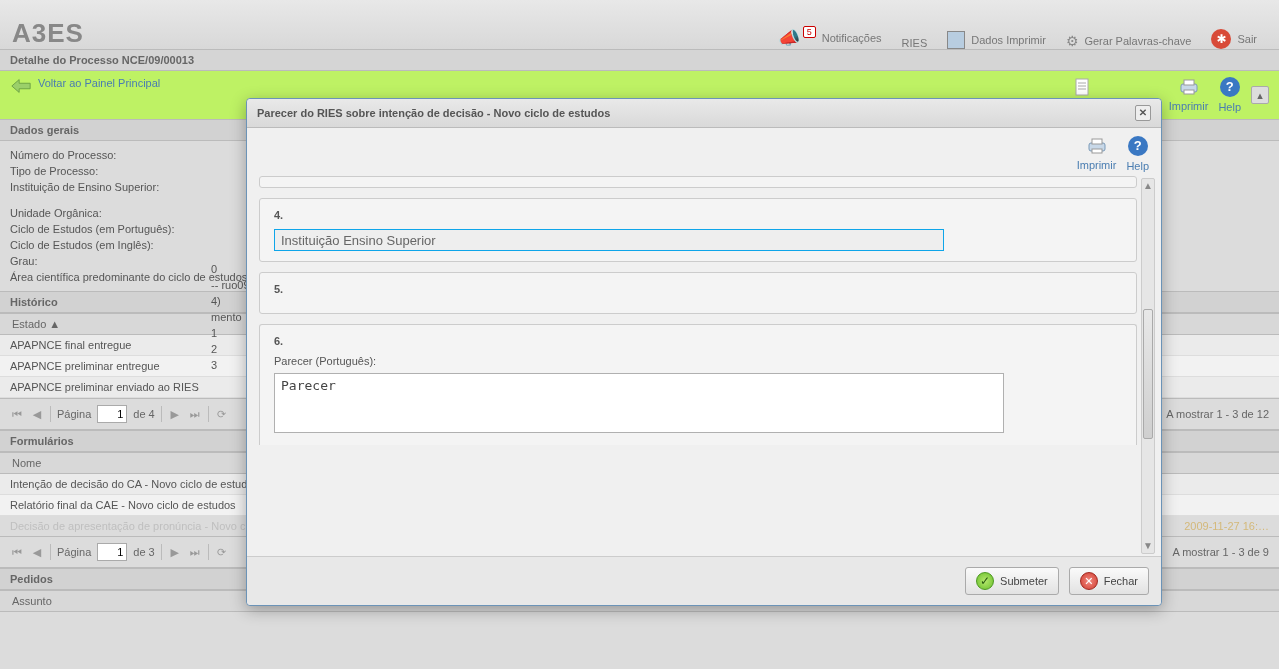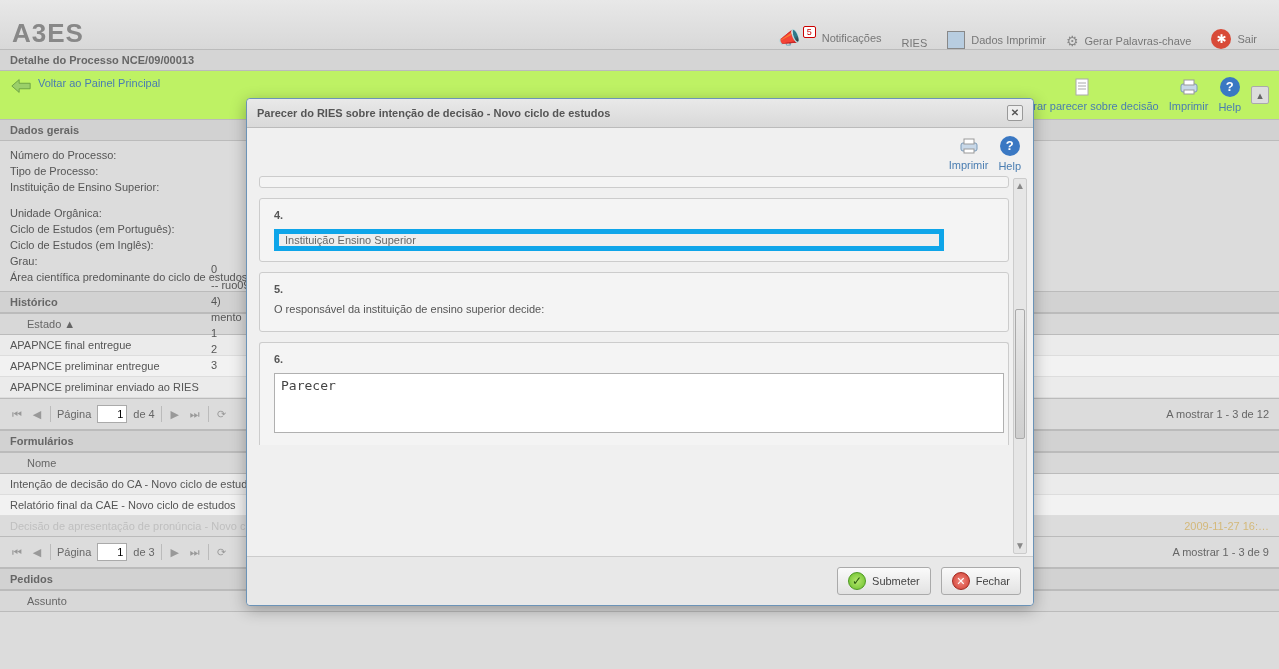--- a/index.html
+++ b/index.html
@@ -140,21 +140,21 @@
   line-height: 16px;
 }
 .grid-hdr {
   display: flex;
   background: #d8d8d8;
   border-top: 1px solid #bbb;
   border-bottom: 1px solid #bbb;
   padding: 4px 0;
   color: #666;
 }
-.grid-hdr > div { padding: 0 27px; }
+.grid-hdr > div { padding: 0 12px; }
 .grid-row {
   padding: 4px 10px;
   border-bottom: 1px solid #ddd;
   background: #ebebeb;
   color: #555;
   cursor: pointer;
 }
 .grid-row:nth-child(even){ background:#f2f2f2; }
 .pager {
   display: flex;
@@ -176,21 +176,21 @@
   font-size: 11px;
 }
 .pager .status { margin-left: auto; }
 .sep { width:1px; height:16px; background:#bbb; }
 
 
 .dialog {
   position: absolute;
   left: 246px;
   top: 98px;
-  width: 788px;
+  width: 916px;
   background: #f0f0f0;
   border: 1px solid #6b93b7;
   border-radius: 4px;
   box-shadow: 0 4px 16px rgba(0,0,0,0.3);
   z-index: 20;
 }
 .dialog-title {
   background: linear-gradient(#e9e9e9,#d9d9d9);
   border-bottom: 1px solid #bbb;
   padding: 6px 10px;
@@ -259,25 +259,25 @@
   border-radius: 3px;
   background: #f4f4f4;
   margin: 6px 0 10px;
   padding: 10px 14px;
 }
 .fnum { font-weight: bold; color: #555; margin-bottom: 8px; }
 .flabel { color: #555; margin-bottom: 6px; }
 .text-input {
   width: 670px;
   height: 22px;
-  border: 5px solid #0ea5e9;
+  border: 1px solid #0ea5e9;
   background: #eee;
   color: #666;
   padding: 2px 6px;
-  font-size: 11px;
+  font-size: 13px;
 }
 .radio-row {
   display: flex;
   align-items: center;
   gap: 6px;
   margin: 6px 0;
   color: #555;
 }
 .radio-row input { margin: 0; }
 .textarea {
@@ -507,25 +507,25 @@
   <div class="dialog-body">
     <div class="form-panel" style="height:12px;padding:0;margin-top:0"></div>
 
     <div class="form-panel">
       <div class="fnum">4.</div>
       <input class="text-input" type="text" readonly="" value="Instituição Ensino Superior" style="">
     </div>
 
     <div class="form-panel">
       <div class="fnum">5.</div>
-      <div class="flabel">O responsável da instituição de ensino superior decide:</div>
     </div>
 
     <div class="form-panel" style="border-bottom:none;border-radius:3px 3px 0 0;margin-bottom:0">
       <div class="fnum">6.</div>
+      <div class="flabel">Parecer (Português):</div>
       <textarea class="textarea" style="">Parecer</textarea>
     </div>
 
     <div class="dialog-scroll">
       <div class="scroll-arrow">▲</div>
       <div class="scroll-thumb"></div>
       <div class="scroll-arrow" style="position:absolute;bottom:0;left:0;right:0">▼</div>
     </div>
   </div>
   <div class="dialog-footer">

